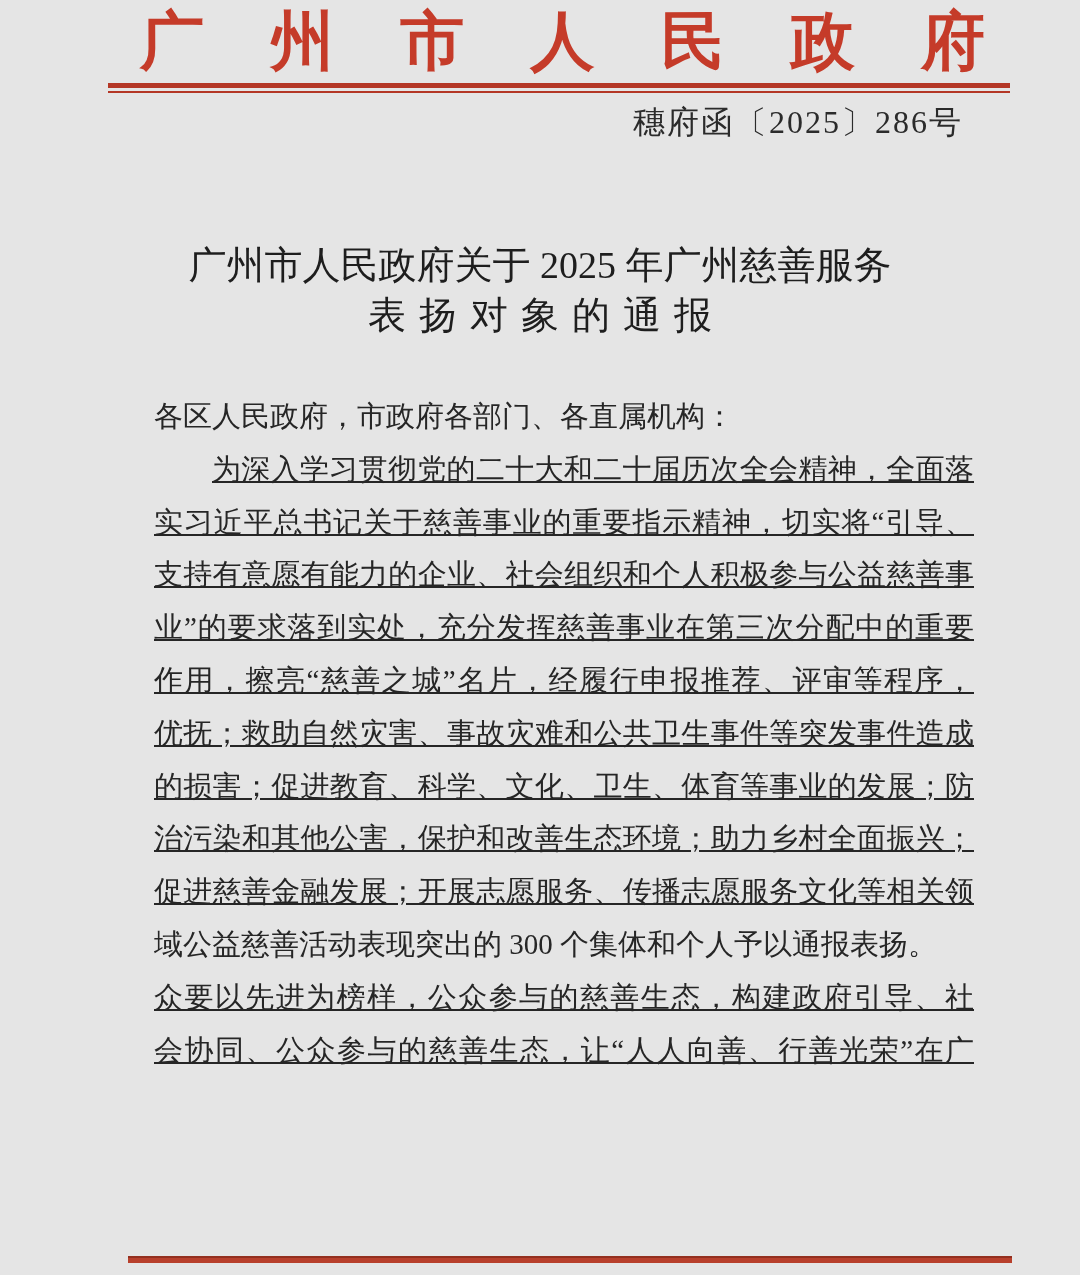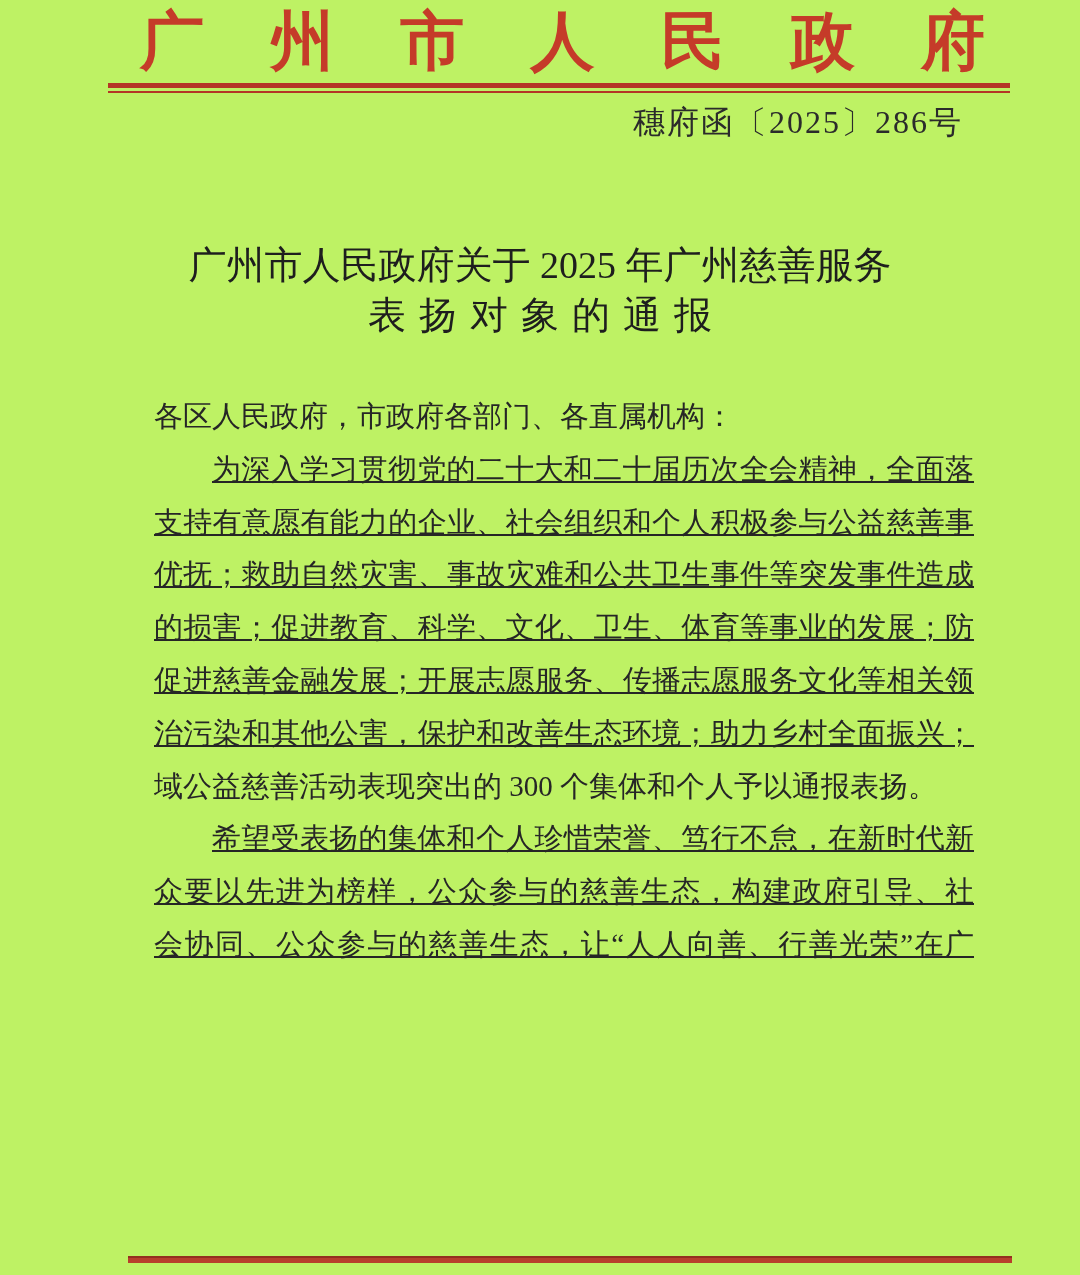--- a/index.html
+++ b/index.html
@@ -4,21 +4,21 @@
 <style>
   html, body { margin: 0; padding: 0; }
   body {
     width: 1080px; height: 1275px;
     background: #ffffff;
     font-family: "Liberation Serif", "DejaVu Serif", serif;
   }
   .page {
     position: relative;
     width: 1080px; height: 1275px;
-    background: #bef264;
+    background: #e5e5e5;
     overflow: hidden;
   }
   
   .org-name {
     position: absolute;
     top: 2px; left: 140px; width: 845px;
     font-size: 64px; line-height: 80px;
     font-weight: 700;
     color: #c53b29;
     text-align: justify;
@@ -91,26 +91,28 @@
   <div class="doc-number">穗府函〔2025〕286号</div>
 
   <div class="doc-title">
     <div class="t1">广州市人民政府关于 2025 年广州慈善服务</div>
     <div class="t2">表扬对象的通报</div>
   </div>
 
   <div class="body-text">
     <div class="line">各区人民政府，市政府各部门、各直属机构：</div>
     <div class="line j indent">为深入学习贯彻党的二十大和二十届历次全会精神，全面落</div>
+    <div class="line j">实习近平总书记关于慈善事业的重要指示精神，切实将“引导、</div>
     <div class="line j">支持有意愿有能力的企业、社会组织和个人积极参与公益慈善事</div>
+    <div class="line j">业”的要求落到实处，充分发挥慈善事业在第三次分配中的重要</div>
+    <div class="line j">作用，擦亮“慈善之城”名片，经履行申报推荐、评审等程序，</div>
     <div class="line j">优抚；救助自然灾害、事故灾难和公共卫生事件等突发事件造成</div>
     <div class="line j">的损害；促进教育、科学、文化、卫生、体育等事业的发展；防</div>
+    <div class="line j">治污染和其他公害，保护和改善生态环境；助力乡村全面振兴；</div>
     <div class="line j">促进慈善金融发展；开展志愿服务、传播志愿服务文化等相关领</div>
-    <div class="line j">治污染和其他公害，保护和改善生态环境；助力乡村全面振兴；</div>
     <div class="line">域公益慈善活动表现突出的 300 个集体和个人予以通报表扬。</div>
-    <div class="line j indent">希望受表扬的集体和个人珍惜荣誉、笃行不怠，在新时代新</div>
     <div class="line j">众要以先进为榜样，公众参与的慈善生态，构建政府引导、社</div>
     <div class="line j">会协同、公众参与的慈善生态，让“人人向善、行善光荣”在广</div>
   </div>
 
   <div class="rule-bottom"></div>
 
 </div>
 
 </body></html>

